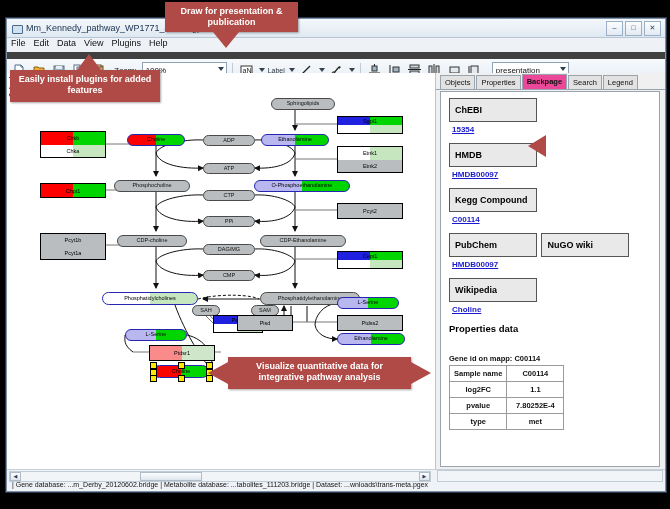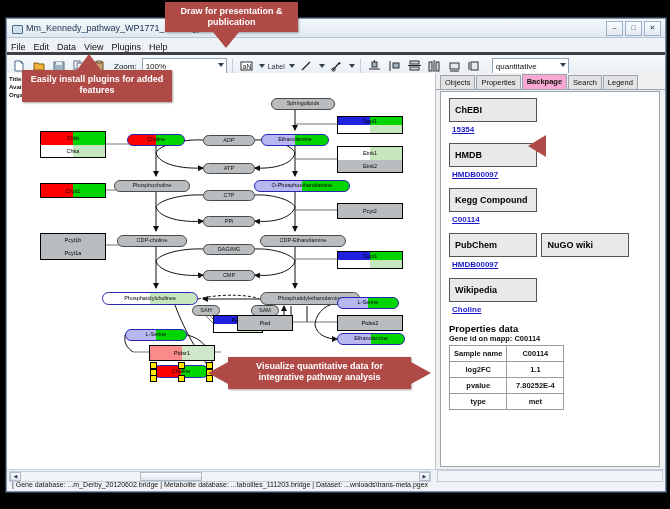--- a/index.html
+++ b/index.html
@@ -12,21 +12,21 @@
   .titlebar{height:18px;background:linear-gradient(#f4f8fc,#dfe8f1);border-bottom:1px solid #b7c6d5;
             display:flex;align-items:center;padding:0 4px;font-size:9px;color:#18304d;}
   .titlebar .tb-icon{width:11px;height:11px;margin-right:4px;position:relative;}
   .titlebar .tb-icon:before{content:"";position:absolute;left:1px;top:2px;width:9px;height:7px;
        border:1px solid #4a6a8a;background:#cfe0ef;border-radius:1px;}
   .wintitle{white-space:nowrap;overflow:hidden;}
   .wbtns{margin-left:auto;display:flex;gap:2px;}
   .wbtn{width:15px;height:13px;border:1px solid #9bb0c4;background:linear-gradient(#fbfdff,#e2eaf2);
         font-size:7px;line-height:11px;text-align:center;color:#23425f;}
 
-  .menubar{height:14px;background:#eef2f6;border-bottom:3px solid #404040;display:flex;align-items:flex-end;
+  .menubar{height:14px;background:#eef2f6;border-bottom:7px solid #404040;display:flex;align-items:flex-start;
            padding-left:4px;font-size:9px;color:#111;}
   .menubar span{margin-right:8px;}
 
   .toolbar{height:22px;background:linear-gradient(#f7fafc,#e6edf4);border-bottom:1px solid #c9d4df;
            display:flex;align-items:center;padding:0 3px;gap:3px;position:relative;}
   .tbtn{width:15px;height:15px;border:1px solid transparent;display:flex;align-items:center;justify-content:center;}
   .tbtn svg{display:block;}
   .sep{width:1px;height:14px;background:#c2ccd6;margin:0 2px;}
   .zl{font-size:8px;color:#111;margin:0 2px 0 4px;}
   .combo{height:14px;border:1px solid #8fa3b6;background:#fff;font-size:8px;color:#111;
@@ -66,30 +66,30 @@
   .callout{position:absolute;background:#b04a46;color:#fff;font-weight:bold;text-align:center;
            font-size:9px;line-height:11px;padding:4px 6px;box-sizing:border-box;
            box-shadow:1px 1px 2px rgba(0,0,0,.35);}
   .ptr{position:absolute;width:0;height:0;}
 
   
   .tabrow{display:flex;align-items:flex-end;height:16px;padding-left:4px;background:#f0f0f0;
           border-bottom:1px solid #9aa4ae;}
   .tab{font-size:7.5px;padding:2px 4px 2px 4px;border:1px solid #9aa4ae;border-bottom:none;
        background:#e2e2e2;margin-right:1px;color:#111;}
-  .tab.active{background:#f9a8d4;font-weight:bold;padding-bottom:3px;}
+  .tab.active{background:#ec4899;font-weight:bold;padding-bottom:3px;}
   .panelbody{position:absolute;left:4px;top:18px;right:5px;bottom:2px;background:#fff;
              border:1px solid #9aa4ae;overflow:hidden;}
   .bp{position:absolute;left:8px;top:6px;right:4px;}
   .bphead{display:inline-block;min-width:88px;border:1px solid #555;background:#e9e9e9;
           font-weight:bold;font-size:9px;padding:6px 5px;color:#000;box-sizing:border-box;}
   .bplink{font-size:8px;color:#1a1acc;text-decoration:underline;font-weight:bold;margin:3px 0 9px 3px;}
   .bpval{font-size:8px;color:#111;margin:3px 0 9px 3px;font-weight:bold;}
   .exptitle{font-weight:bold;font-size:9.5px;color:#000;margin-top:4px;}
-  .geneid{font-size:7.5px;font-weight:bold;color:#111;margin:0 0 2px 0;}
+  .geneid{font-size:7.5px;font-weight:bold;color:#111;margin:20px 0 2px 0;}
   table.exp{border-collapse:collapse;font-size:7.5px;border-radius:14px;}
   table.exp td{border:1px solid #9b9b9b;padding:2px 4px;text-align:center;font-weight:bold;color:#111;
         min-width:48px;height:11px;}
 
   
   .statusbar{position:absolute;left:0;right:0;bottom:0;height:21px;background:#eff3f7;
              border-top:1px solid #c6d0da;}
   .hscroll{position:absolute;left:2px;top:1px;width:420px;height:9px;background:#f2f5f8;
            border:1px solid #c2ccd6;}
   .hscroll .thumb{position:absolute;left:130px;top:0;width:60px;height:7px;
@@ -217,21 +217,21 @@
             <line x1="2" y1="11" x2="11" y2="11" stroke="#222"></line>
           </svg>
       </span>
       <span class="tbtn">
         <svg width="13" height="12">
             <rect x="3" y="2" width="7" height="8" fill="#e3e9ef" stroke="#333"></rect>
             <line x1="1" y1="2" x2="1" y2="10" stroke="#222"></line>
           </svg>
       </span>
       <span class="combo" style="width:72px;margin-left:6px">
-        <span>quantitative</span>
+        <span>presentation</span>
         <span class="arrow"></span>
       </span>
     </div>
 
     <div class="content">
 
       <div class="canvaswrap">
         <div class="infotxt">
           <div>Title:</div>
           <div>Availa</div>
@@ -482,21 +482,21 @@
       <div class="rbox"></div>
       <div class="statustext">| Gene database: ...m_Derby_20120602.bridge | Metabolite database: ...tabolites_111203.bridge | Dataset: ...wnloads\trans-meta.pgex</div>
     </div>
   </div>
 
   <div class="callout" style="left:165px;top:2px;width:133px;height:30px;">
     <span>Draw for presentation &amp; publication</span>
   </div>
   <div class="ptr" style="left:213px;top:32px;border-left:13px solid transparent;border-right:13px solid transparent;border-top:16px solid #b04a46;"></div>
 
-  <div class="callout" style="left:22px;top:70px;width:150px;height:32px;">
+  <div class="callout" style="left:10px;top:70px;width:150px;height:32px;">
     <span>Easily install plugins for added features</span>
   </div>
   <div class="ptr" style="left:77px;top:54px;border-left:12px solid transparent;border-right:12px solid transparent;border-bottom:16px solid #b04a46;"></div>
 
   <div class="ptr" style="left:528px;top:135px;border-top:11px solid transparent;border-bottom:11px solid transparent;border-right:18px solid #b04a46;"></div>
 
   <div class="callout" style="left:228px;top:357px;width:183px;height:32px;">
     <span>Visualize quantitative data  for integrative pathway analysis</span>
   </div>
   <div class="ptr" style="left:208px;top:362px;border-top:11px solid transparent;border-bottom:11px solid transparent;border-right:20px solid #b04a46;"></div>

